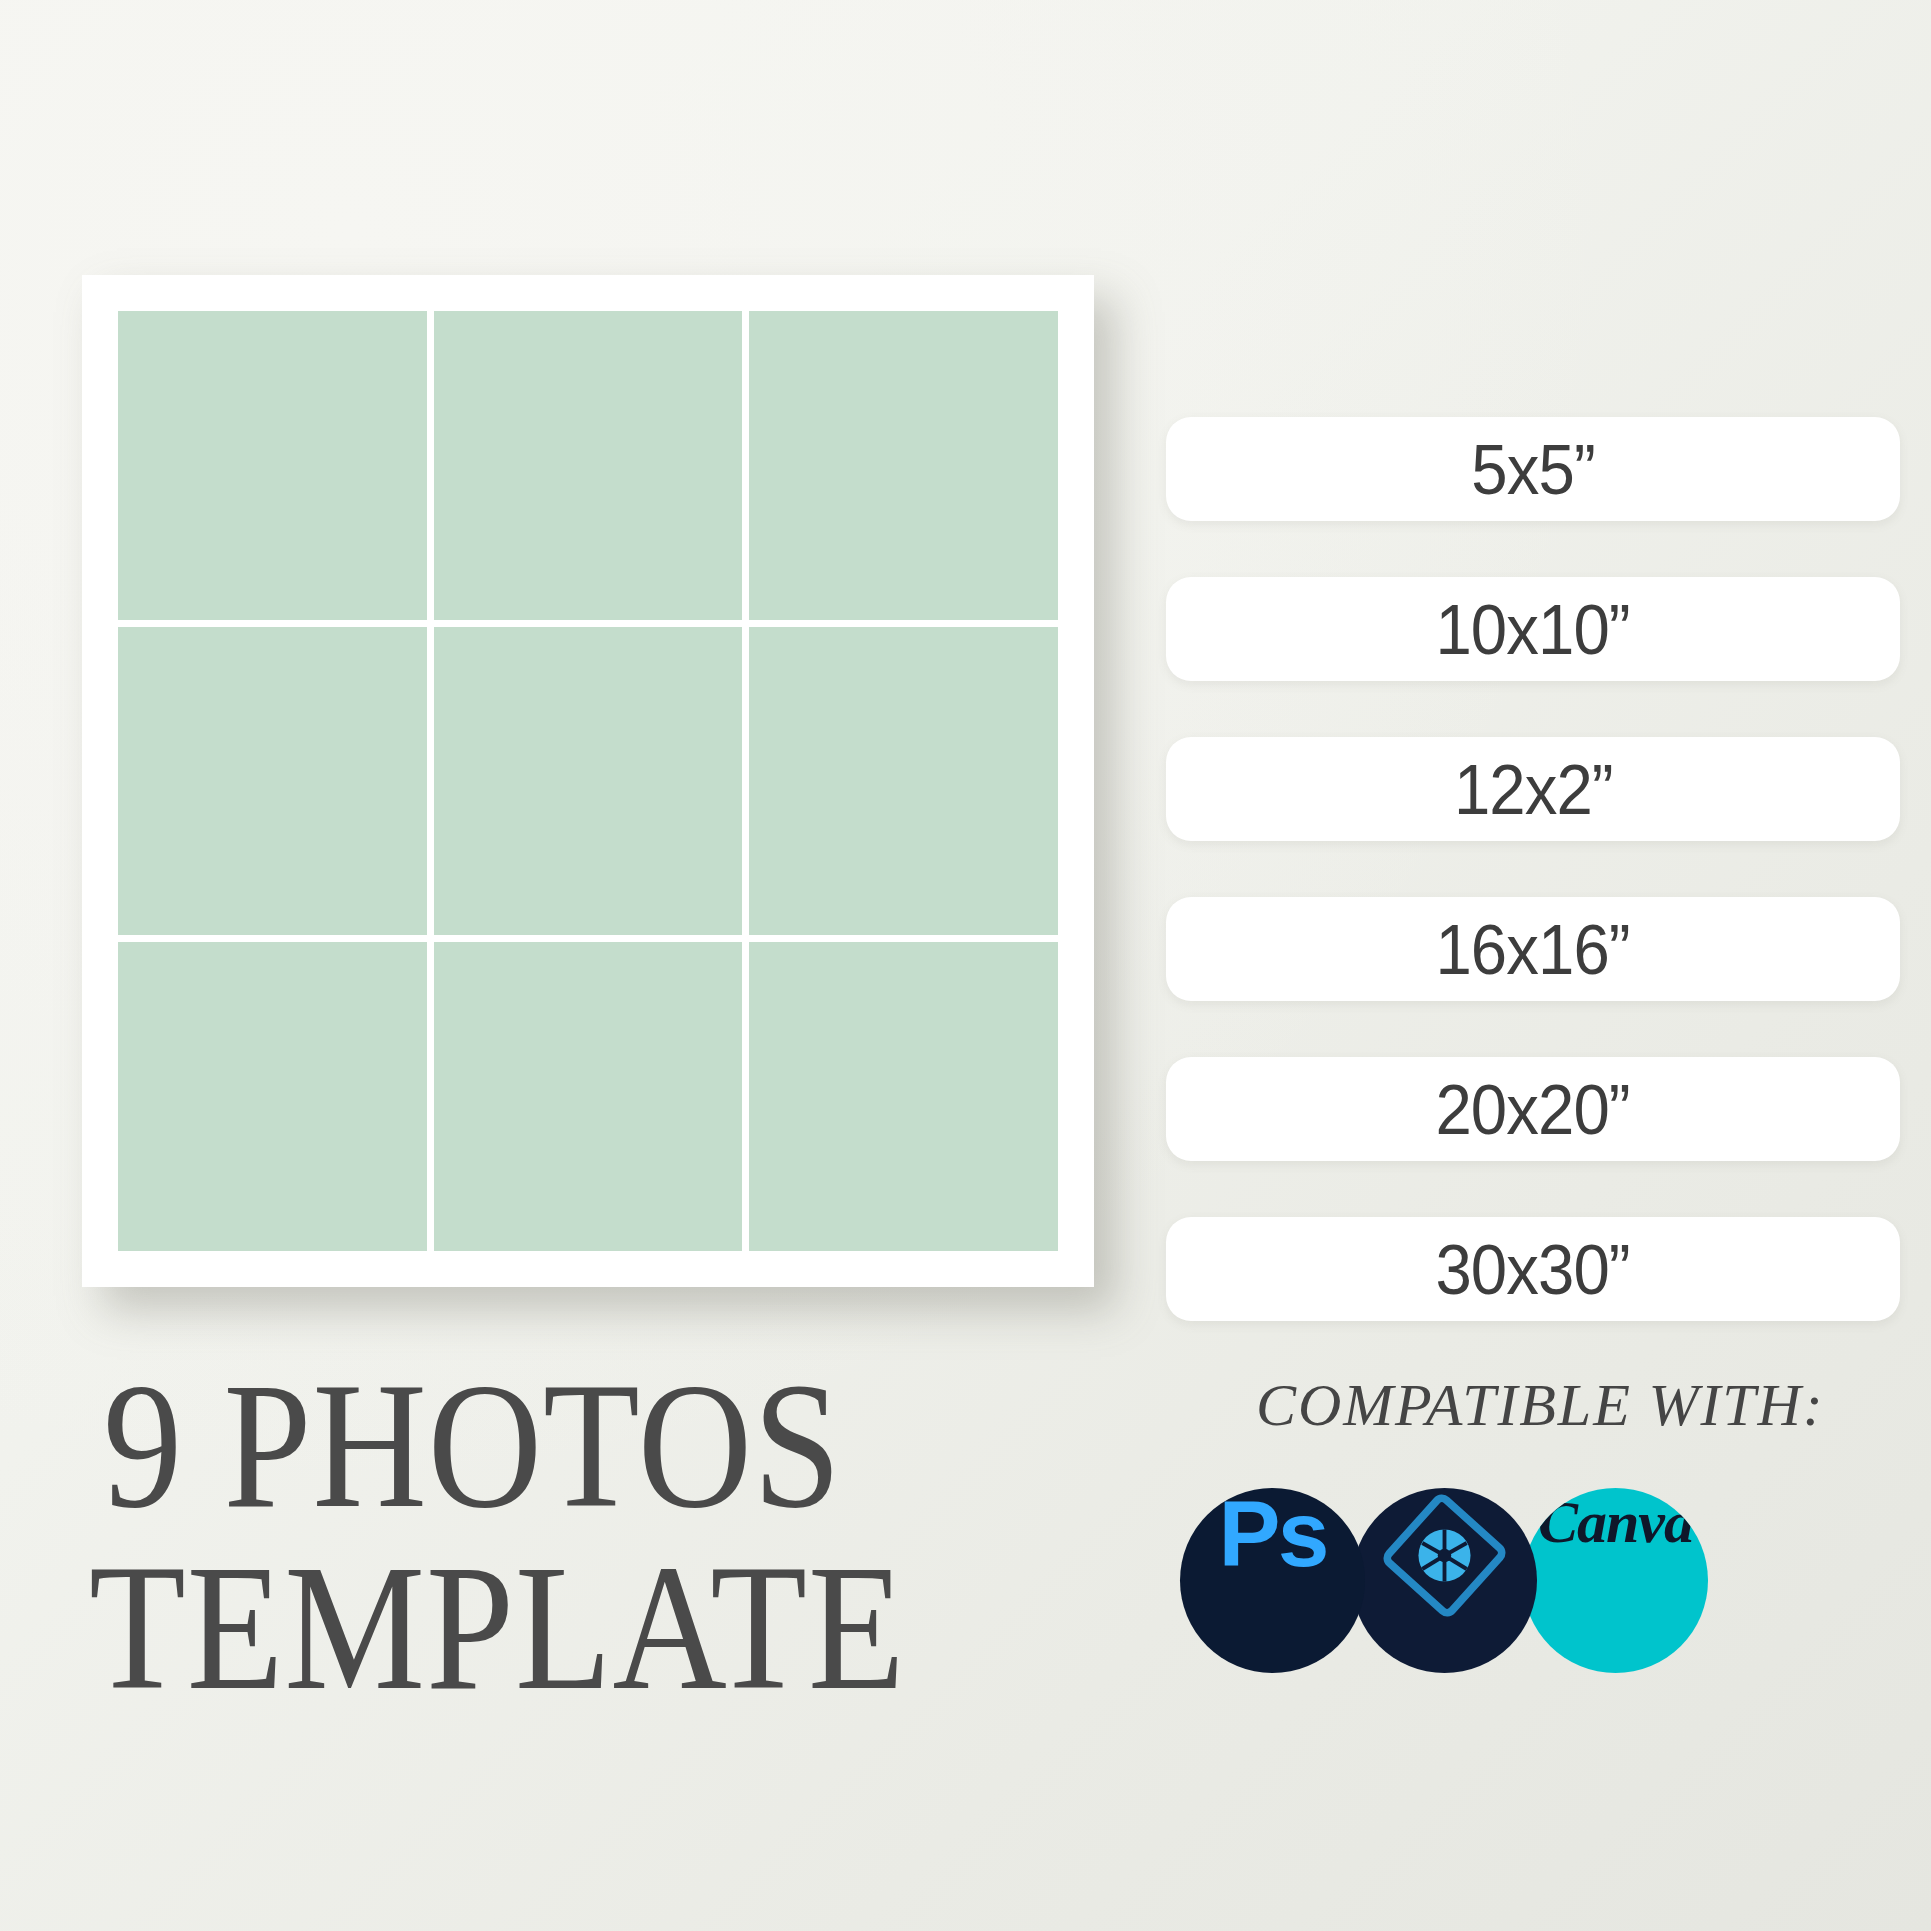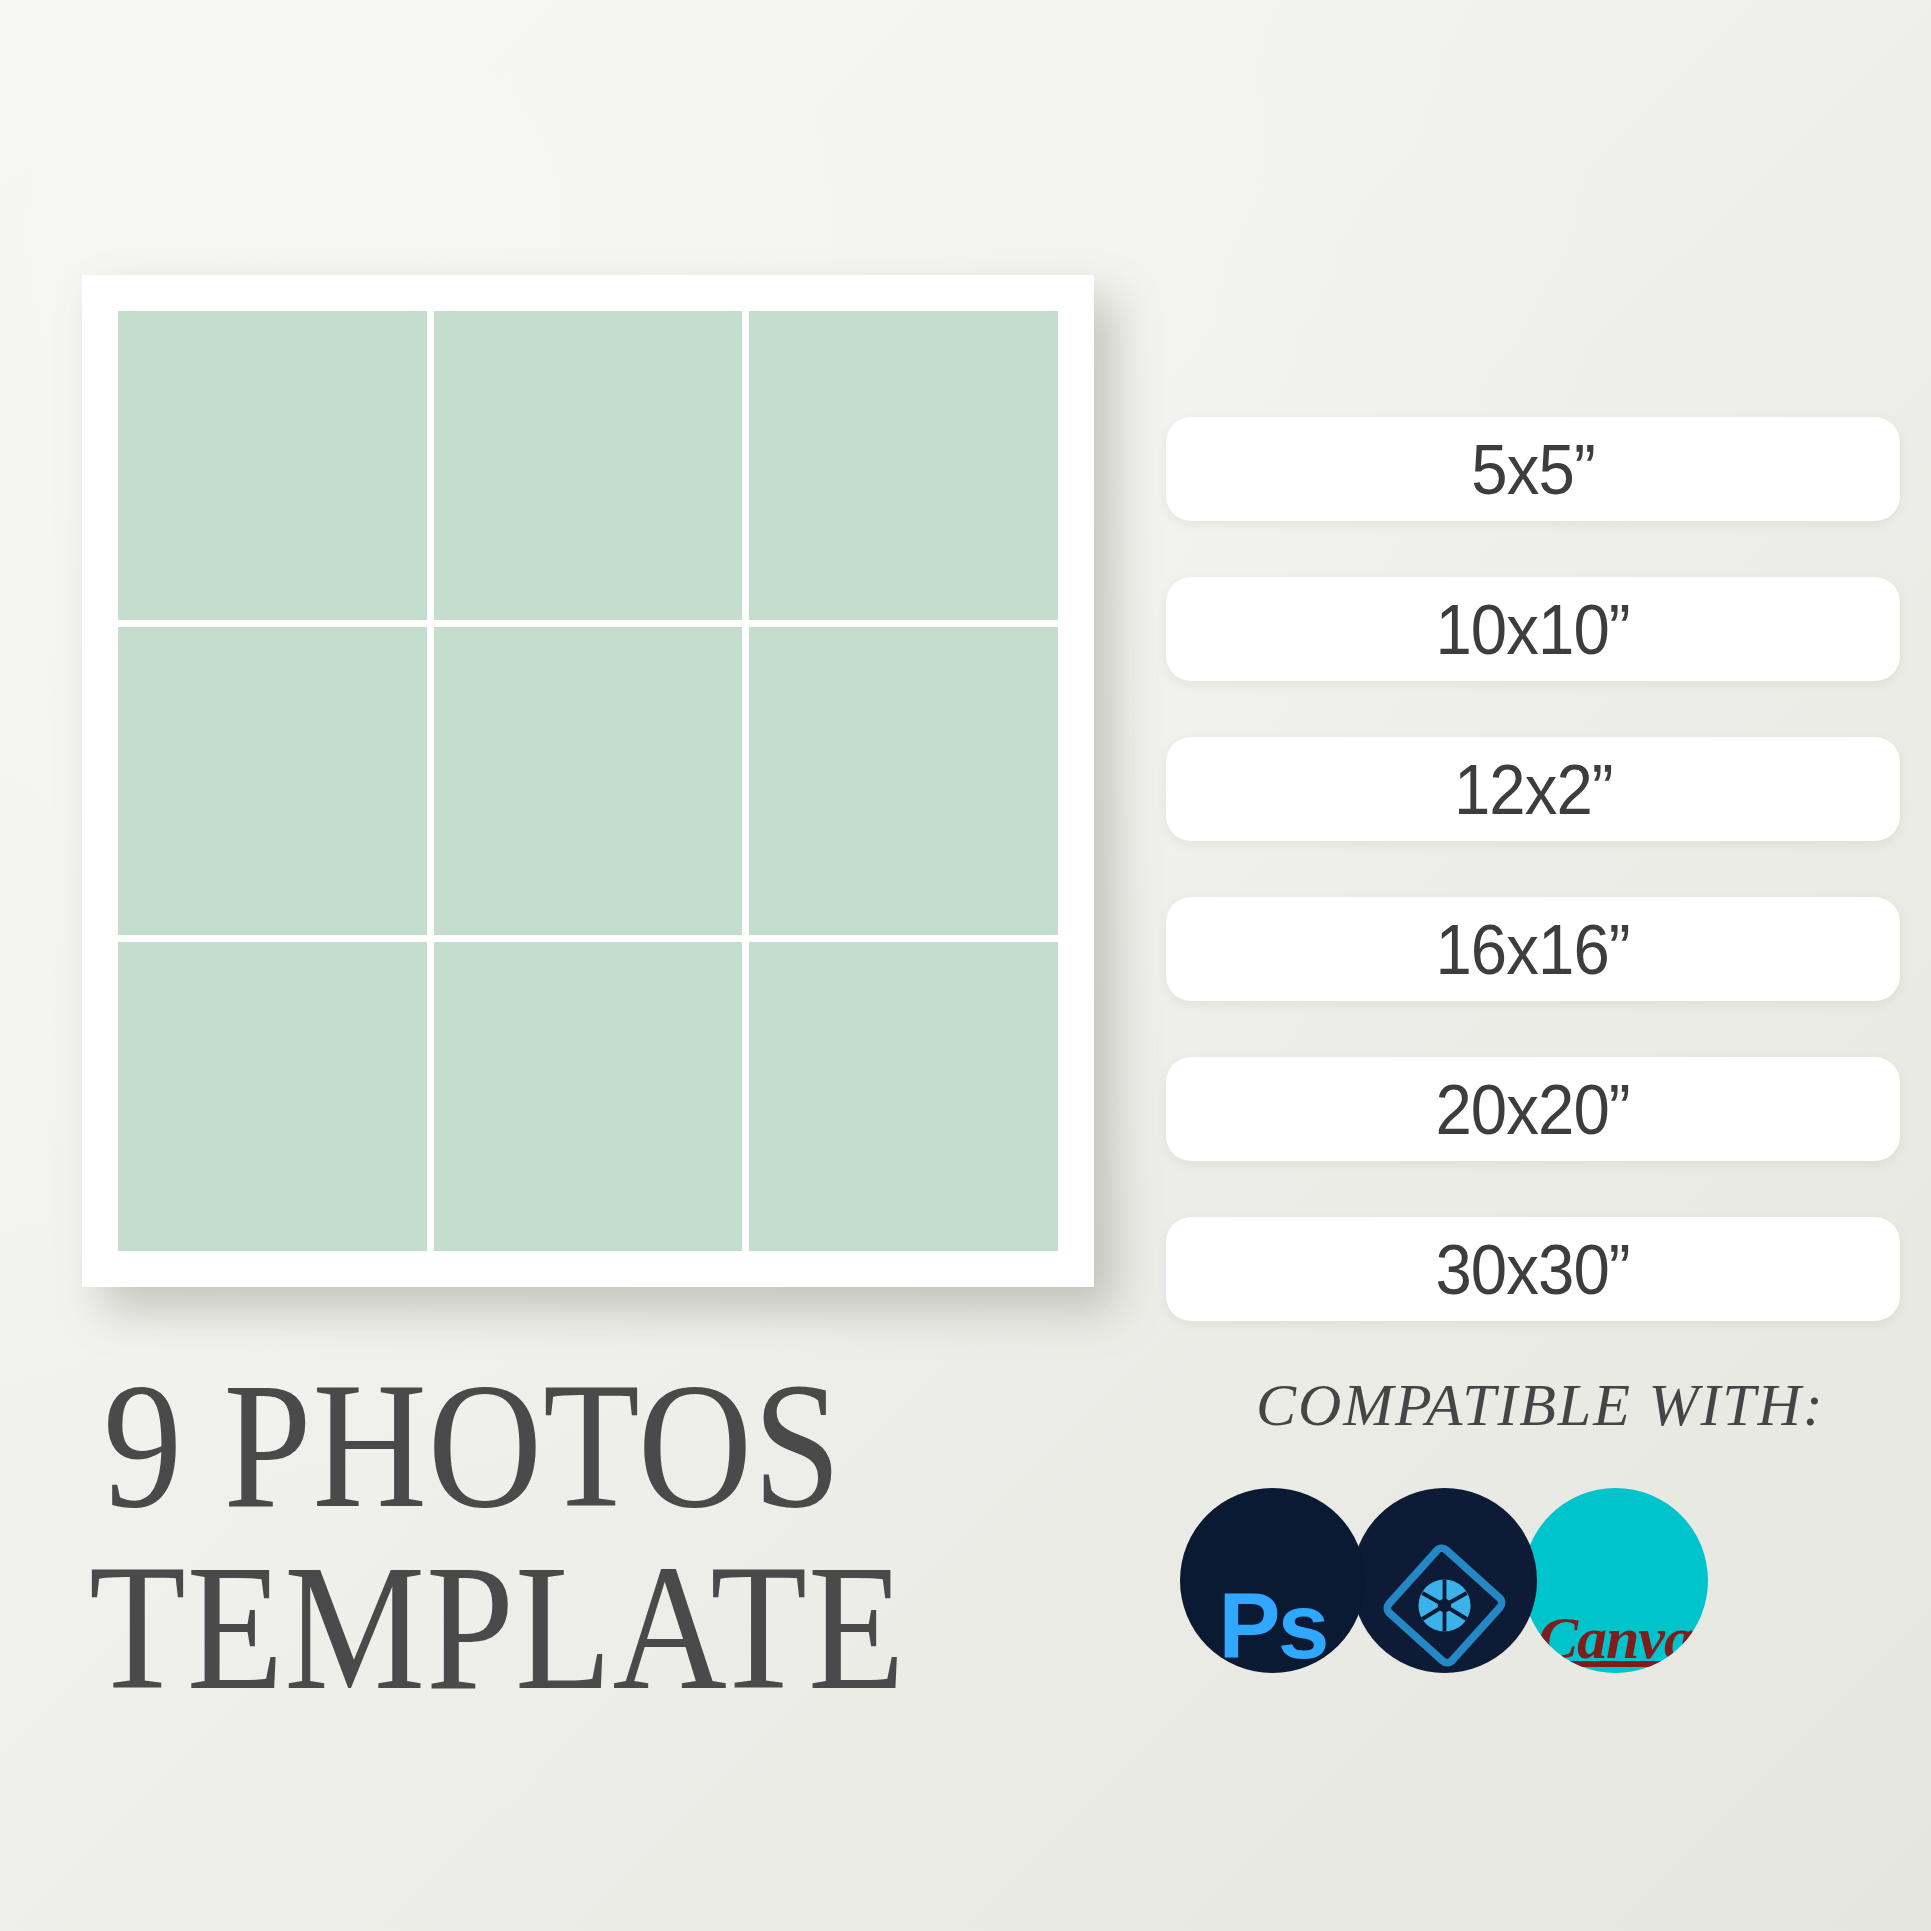--- a/index.html
+++ b/index.html
@@ -119,42 +119,41 @@
     left: 1180px;
     top: 1488px;
     display: flex;
     align-items: center;
   }
   .app-icon {
     width: 185px;
     height: 185px;
     border-radius: 50%;
     display: flex;
-    align-items: flex-end;
+    align-items: flex-start;
     justify-content: center;
     margin-right: -13.5px;
     position: relative;
     overflow: hidden;
   }
   .app-icon:last-child { margin-right: 0; }
   .app-glyph {
     font-family: "Liberation Sans", sans-serif;
     font-weight: 700;
     font-size: 93px;
     line-height: 1;
     letter-spacing: -2.9px;
   }
   .canva-glyph {
     font-family: "Liberation Serif", "DejaVu Serif", serif;
     font-style: italic;
     font-weight: 700;
     font-size: 60px;
-    color: #7f1d1d;
+    color: #0f172a;
     letter-spacing: -1px;
-    text-decoration: underline;
   }
 </style>
 </head>
 <body>
 
 <div id="stage">
 
   <div id="collage-frame">
     <div id="photo-grid">
       <div class="photo-cell"></div>

